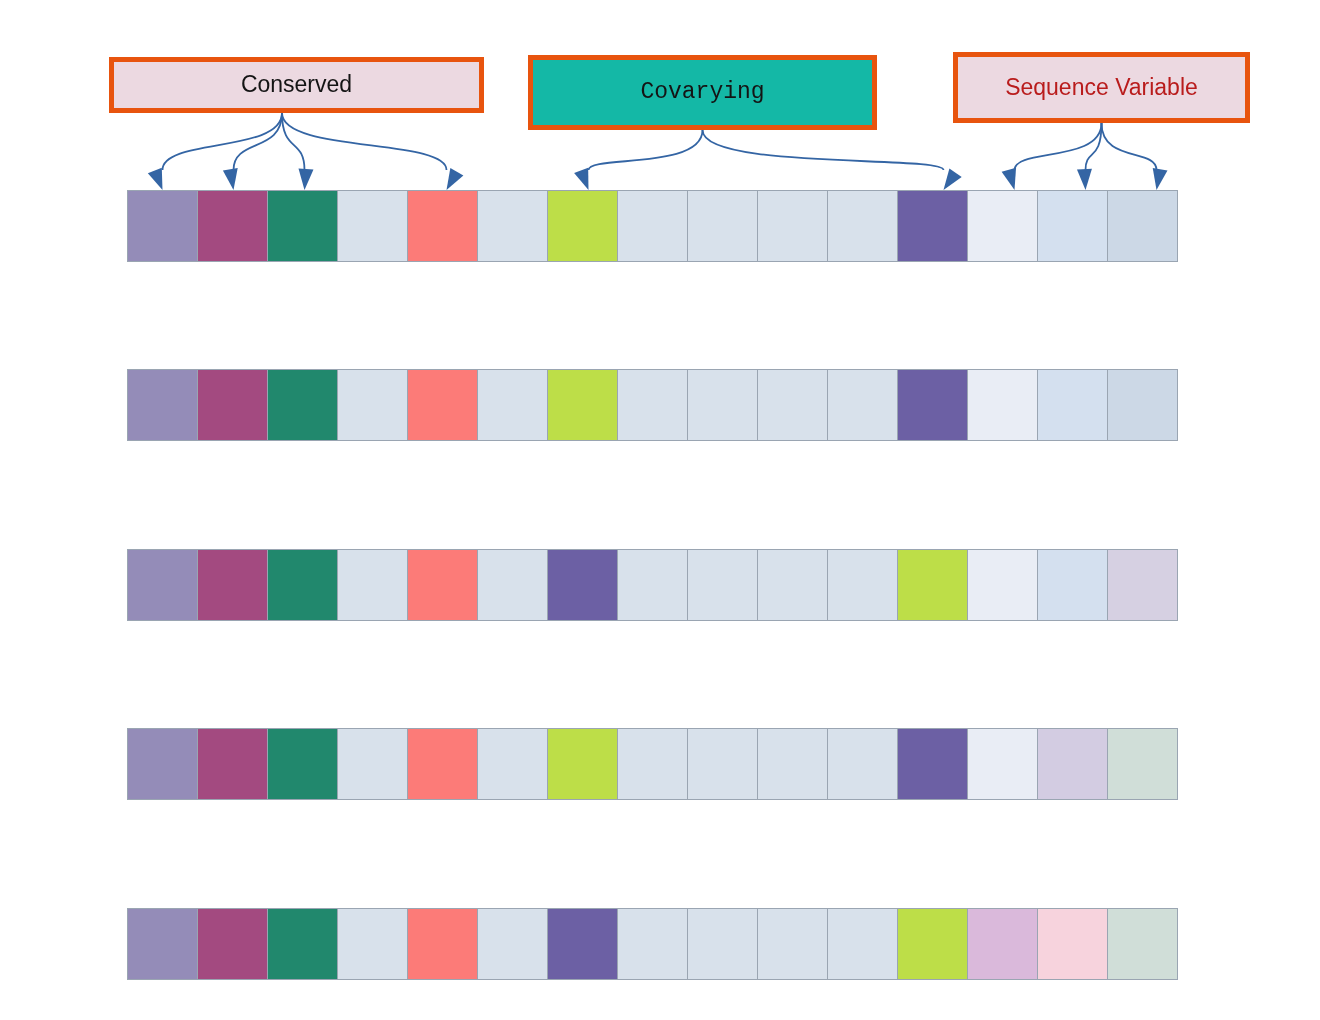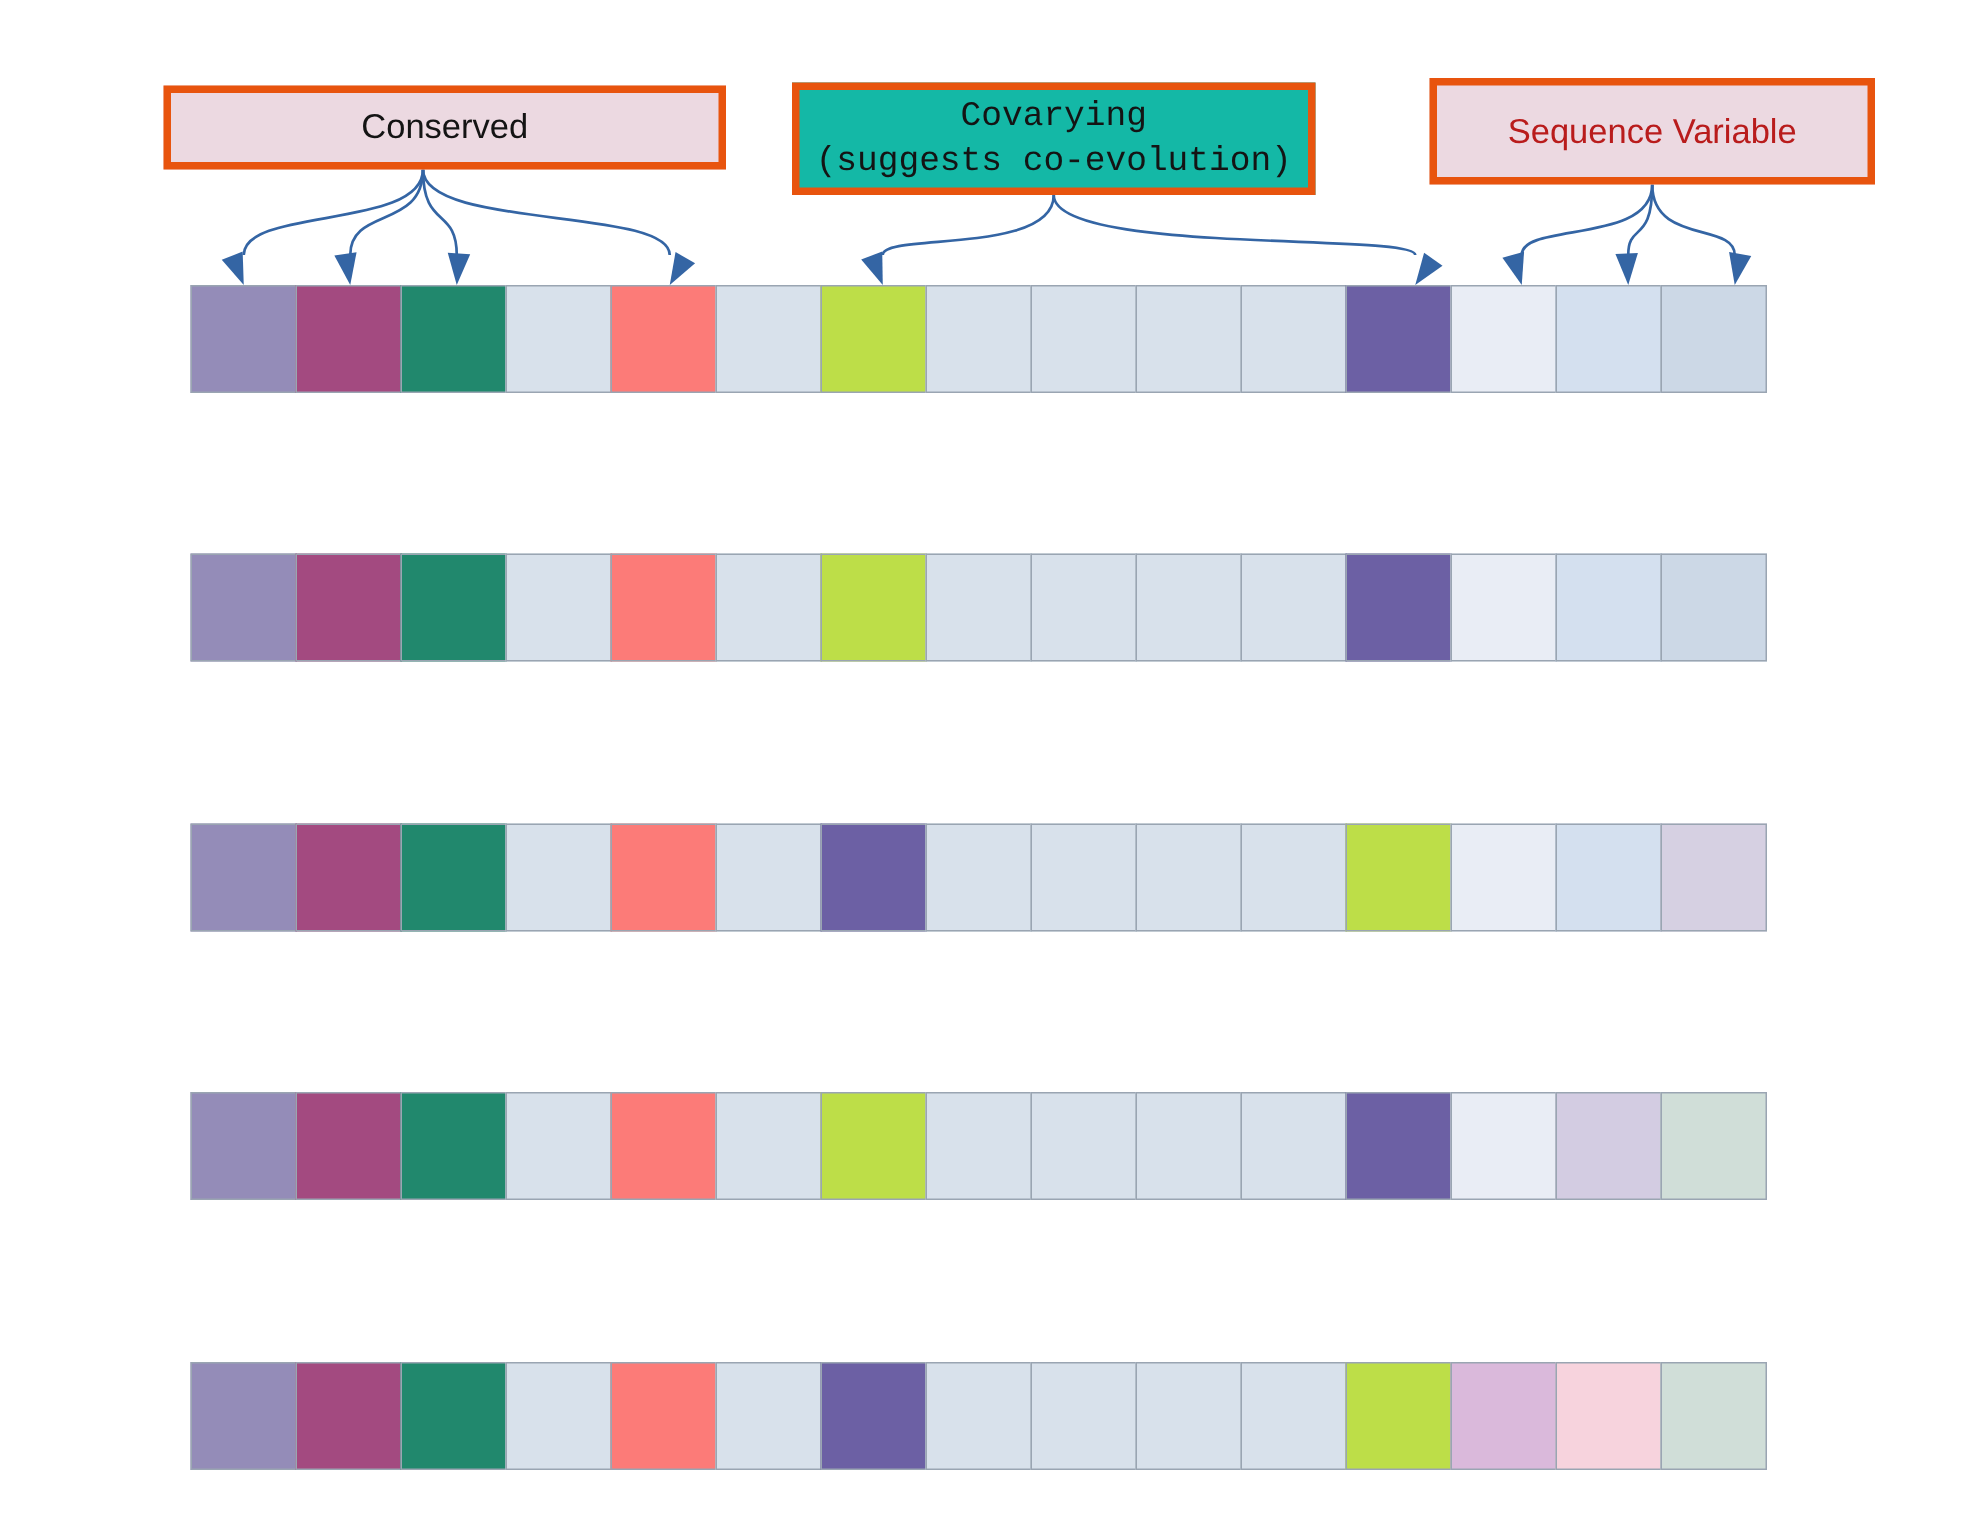--- a/index.html
+++ b/index.html
@@ -62,21 +62,20 @@
 <body>
 
 <div class="canvas">
 
   <div class="label-box" id="label-conserved" style="background: rgb(236, 217, 225); border-color: rgb(232, 84, 14); color: rgb(20, 20, 20);">
     <span>Conserved</span>
   </div>
 
   <div class="label-box" id="label-covarying" style="background: #14b8a6; border-color: rgb(232, 84, 14); color: rgb(20, 20, 20); font-family: Liberation Mono, monospace;">
     <span>Covarying</span>
-    <span>(suggests co-evolution)</span>
   </div>
 
   <div class="label-box" id="label-sequence-variable" style="background: rgb(236, 217, 225); border-color: rgb(232, 84, 14); color: #b91c1c;">
     <span>Sequence Variable</span>
   </div>
 
   <svg id="arrows" xmlns="http://www.w3.org/2000/svg">
       <path d="M 282 113 C 282 153, 162.5 138, 162.5 170" fill="none" stroke="#3465a4" stroke-width="1.8"></path>
       <polygon points="162.5 190, 155 169, 170 169" transform="rotate(-21.509999999999998 162.5 190)" fill="#3465a4"></polygon>
       <path d="M 282 113 C 282 153, 233.5 138, 233.5 170" fill="none" stroke="#3465a4" stroke-width="1.8"></path>

